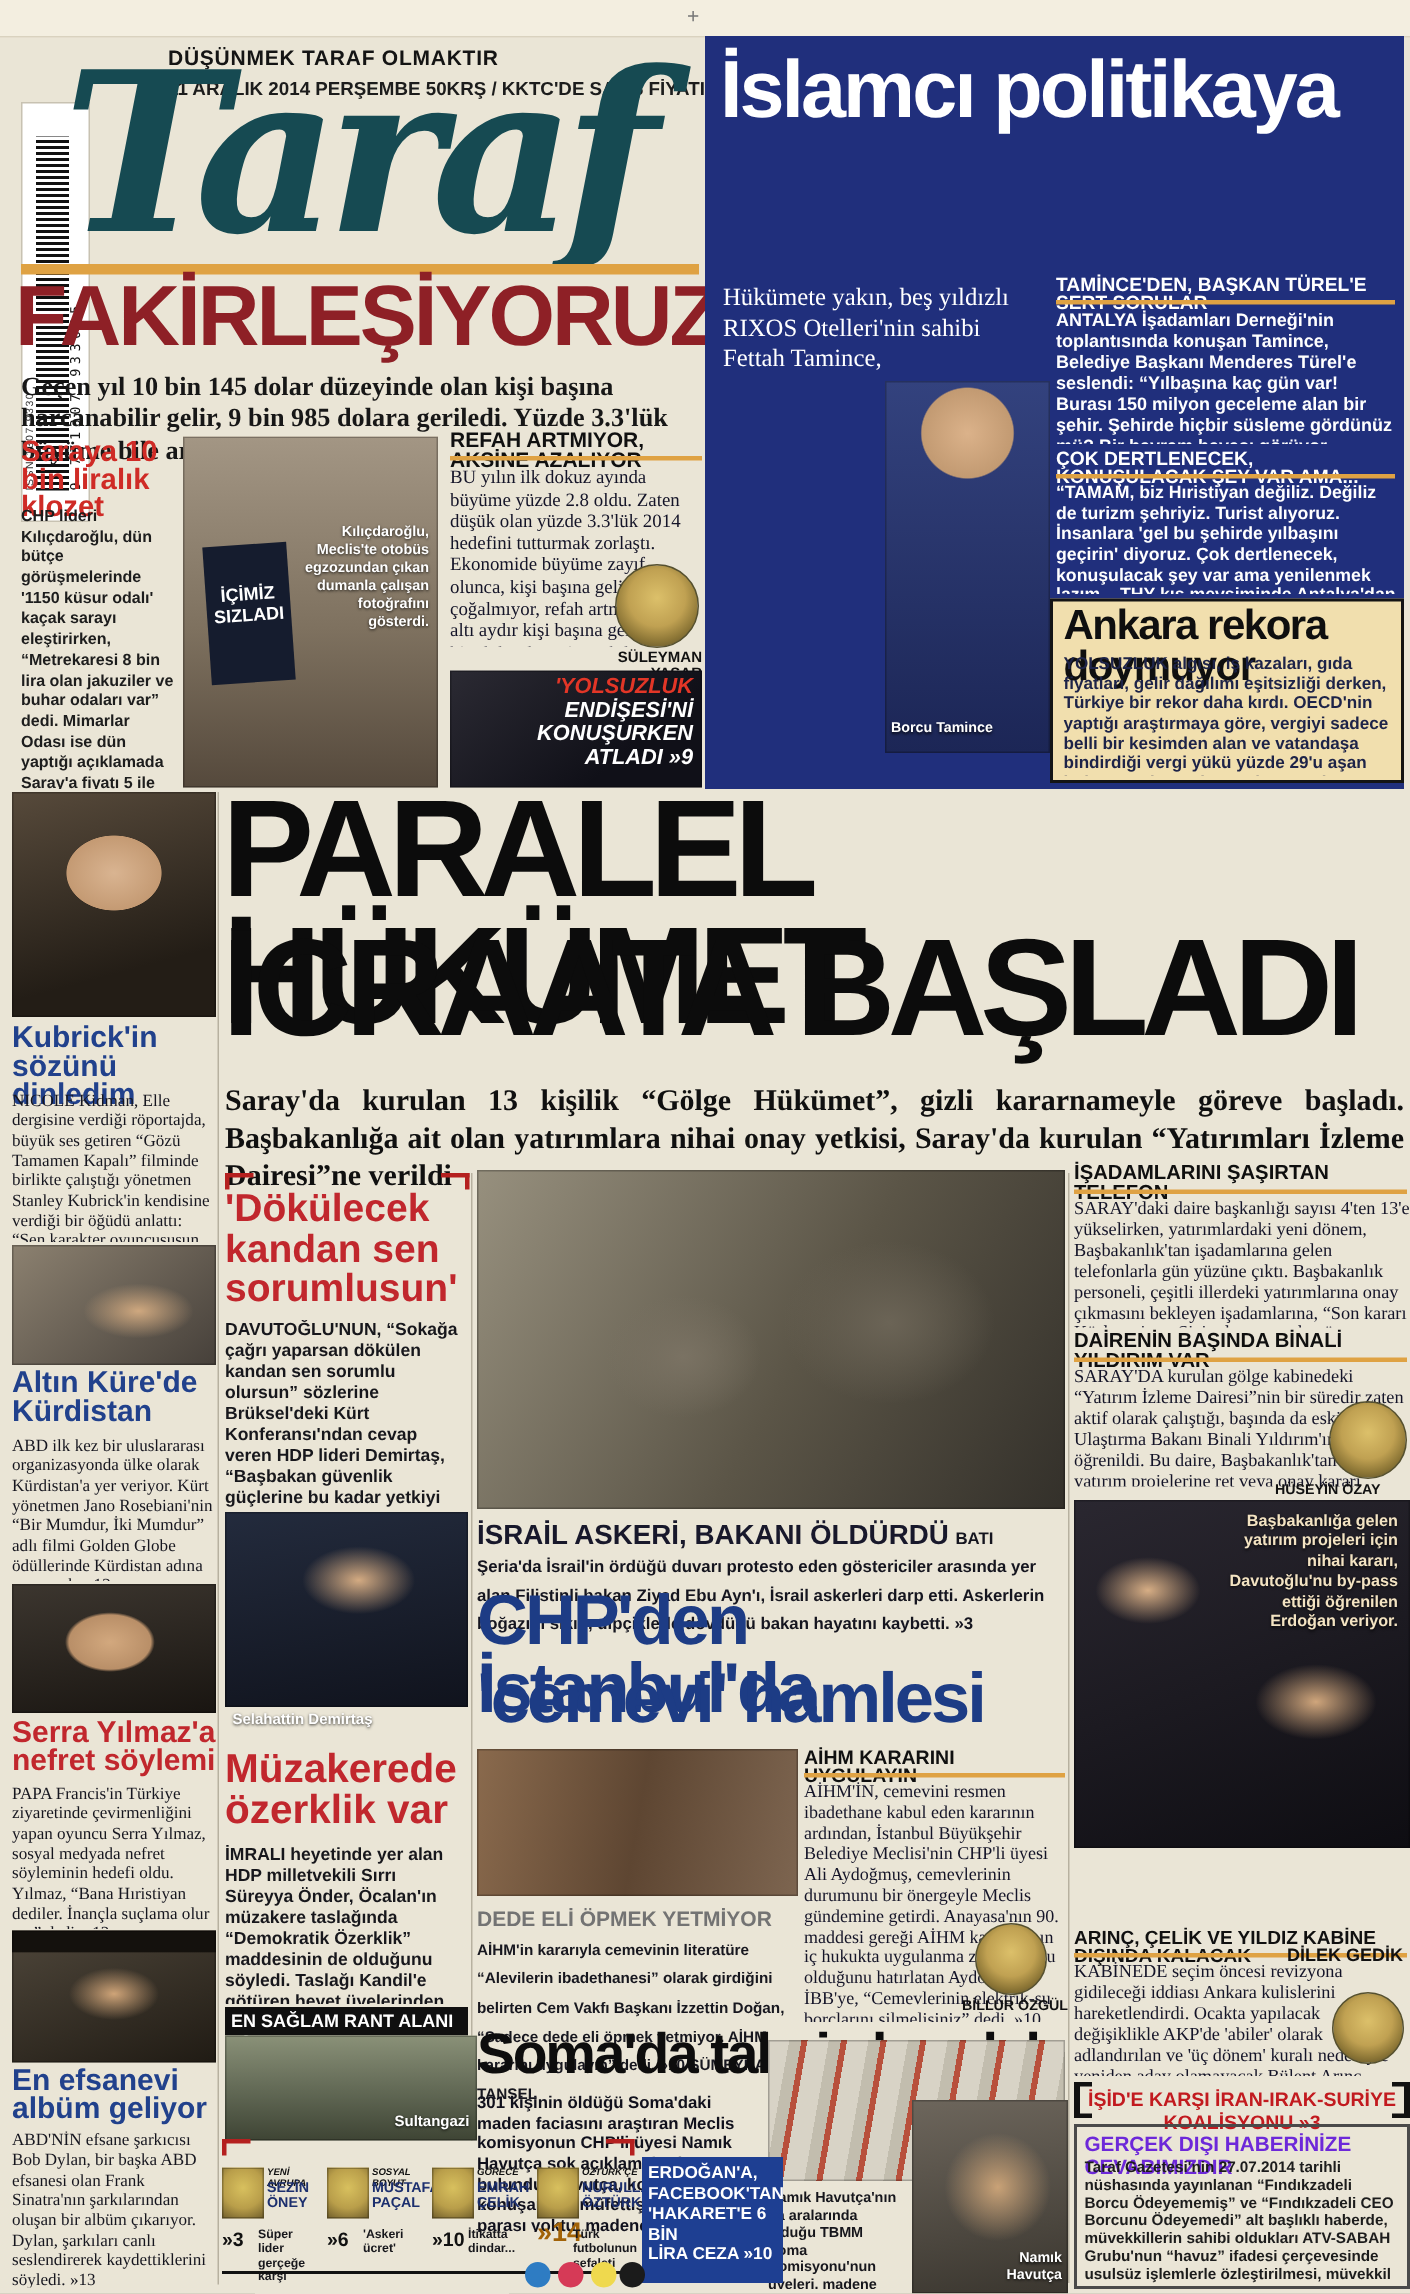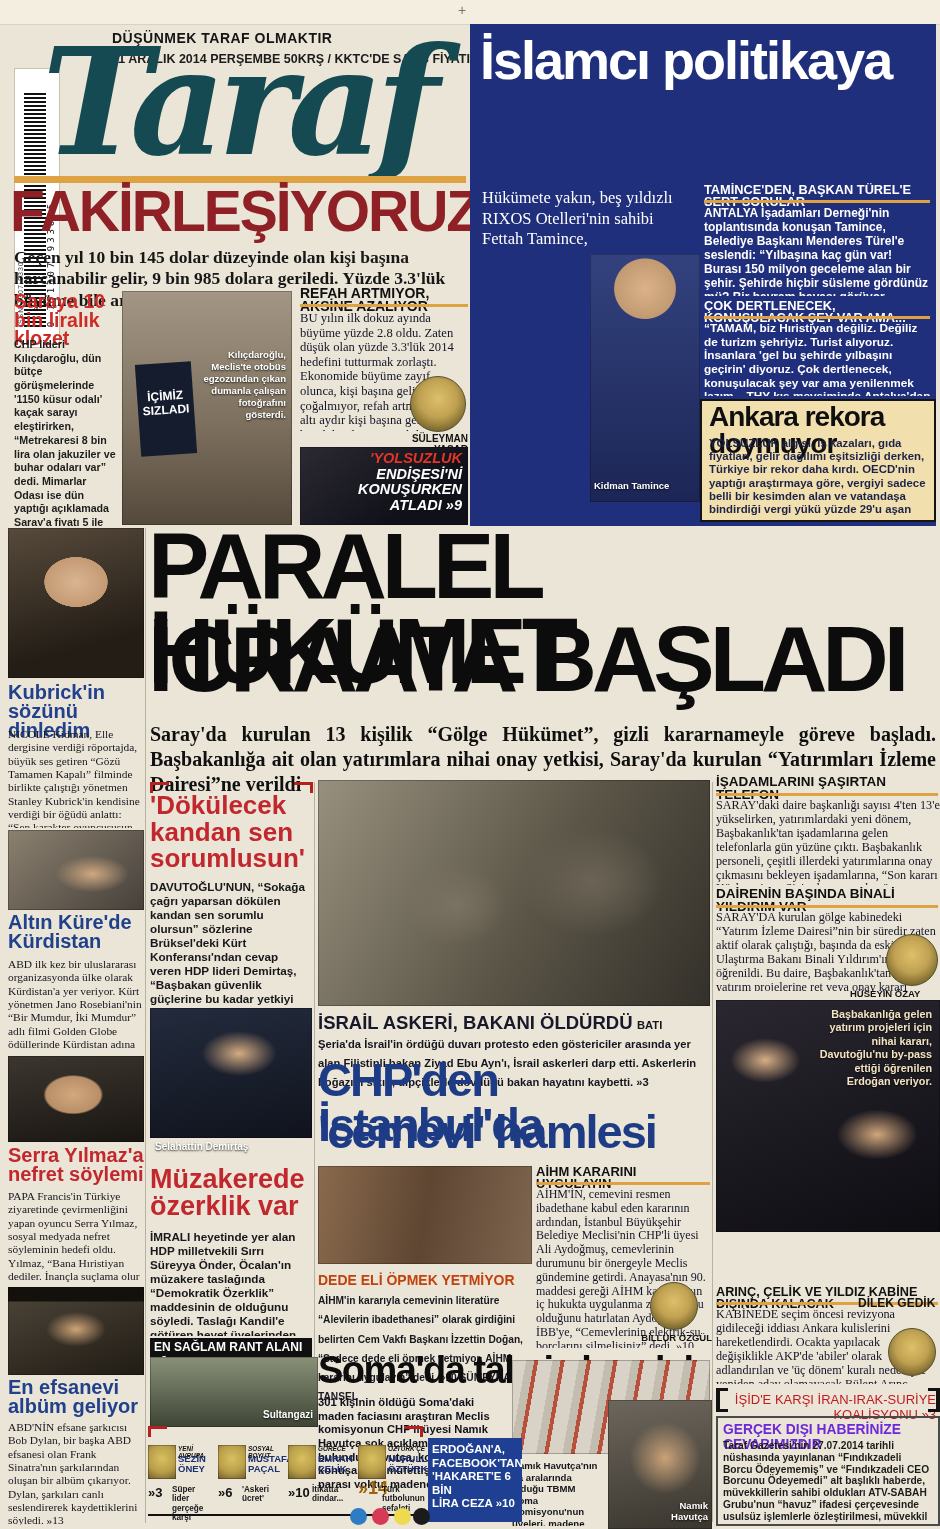--- a/index.html
+++ b/index.html
@@ -85,21 +85,21 @@
 ATLADI »9</div>
     </div>
   </div>
 
   <div class="abs" style="left:470px;top:24px;width:466px;height:502px;background:#202f7c">
     <div class="abs hl" style="left:10px;top:8px;width:452px;font-size:54px;letter-spacing:-2px;color:#fff;line-height:1.04">
       <span style="display:block">İslamcı politikaya</span>
     </div>
     <div class="abs serif" style="left:12px;top:164px;width:216px;font-size:16.5px;line-height:1.25;color:#fff">Hükümete yakın, beş yıldızlı RIXOS Otelleri'nin sahibi Fettah Tamince,</div>
     <div class="abs ph ph-tamince" style="left:120px;top:230px;width:110px;height:248px">
-      <div class="abs capw" style="left:4px;top:226px;width:100px;font-size:9.5px">Kidman Tamince</div>
+      <div class="abs capw" style="left:4px;top:226px;width:100px;font-size:9.5px">Borcu Tamince</div>
     </div>
 
     <div class="abs hl" style="left:234px;top:160px;width:228px;font-size:12.8px;color:#fff">TAMİNCE'DEN, BAŞKAN TÜREL'E SERT SORULAR</div>
     <div class="abs rule" style="left:234px;top:176px;width:226px;height:2.5px"></div>
     <div class="abs ovh" style="left:234px;top:182px;width:228px;height:90px;font-size:12px;font-weight:700;line-height:1.17;color:#fff">ANTALYA İşadamları Derneği'nin toplantısında konuşan Tamince, Belediye Başkanı Menderes Türel'e seslendi: “Yılbaşına kaç gün var! Burası 150 milyon geceleme alan bir şehir. Şehirde hiçbir süsleme gördünüz mü? Bir bayram havası görüyor muyuz? Bir yılbaşı görüyor muyuz? Ne eksiğimiz var, para mı?”</div>
 
     <div class="abs hl" style="left:234px;top:276px;width:228px;font-size:12.8px;color:#fff">ÇOK DERTLENECEK, KONUŞULACAK ŞEY VAR AMA...</div>
     <div class="abs rule" style="left:234px;top:292px;width:226px;height:2.5px"></div>
     <div class="abs ovh" style="left:234px;top:298px;width:228px;height:74px;font-size:11.8px;font-weight:700;line-height:1.16;color:#fff">“TAMAM, biz Hıristiyan değiliz. Değiliz de turizm şehriyiz. Turist alıyoruz. İnsanlara 'gel bu şehirde yılbaşını geçirin' diyoruz. Çok dertlenecek, konuşulacak şey var ama yenilenmek lazım... THY kış mevsiminde Antalya'dan Moskova'ya direkt sefer koydu ancak yürümedi.” »6</div>
 
@@ -150,21 +150,21 @@
   <div class="abs ph ph-protest" style="left:318px;top:780px;width:392px;height:226px"></div>
   <div class="abs" style="left:318px;top:1012px;width:390px;line-height:1.18">
     <span style="font-size:18.5px;font-weight:900;color:#18182b">İSRAİL ASKERİ, BAKANI ÖLDÜRDÜ</span>
     <span style="font-size:11.2px;font-weight:700;color:#15151f">BATI Şeria'da İsrail'in ördüğü duvarı protesto eden göstericiler arasında yer alan Filistinli bakan Ziyad Ebu Ayn'ı, İsrail askerleri darp etti. Askerlerin boğazını sıkıp, dipçiklerle dövdüğü bakan hayatını kaybetti. »3</span>
   </div>
   <div class="abs hl" style="left:318px;top:1058px;width:392px;font-size:47px;letter-spacing:-2px;color:#1d3c85">CHP'den İstanbul'da</div>
   <div class="abs hl" style="left:318px;top:1110px;width:392px;font-size:47px;letter-spacing:-2px;color:#1d3c85">'cemevi' hamlesi</div>
 
   <div class="abs ph ph-cemevi" style="left:318px;top:1166px;width:214px;height:98px"></div>
   <div class="abs" style="left:318px;top:1270px;width:212px;line-height:1.2">
-    <span style="font-size:14px;font-weight:900;color:#c2410c">DEDE ELİ ÖPMEK YETMİYOR</span>
+    <span style="font-size:14px;font-weight:900;color:#737373">DEDE ELİ ÖPMEK YETMİYOR</span>
     <span style="font-size:10.2px;font-weight:700;color:#17171f">AİHM'in kararıyla cemevinin literatüre “Alevilerin ibadethanesi” olarak girdiğini belirten Cem Vakfı Başkanı İzzettin Doğan, “Sadece dede eli öpmek yetmiyor. AİHM kararını uygulayın” dedi. »10 SÜMEYRA TANSEL</span>
   </div>
 
   <div class="abs hl" style="left:536px;top:1166px;width:176px;font-size:13px;color:#101010">AİHM KARARINI UYGULAYIN</div>
   <div class="abs rule" style="left:536px;top:1182px;width:174px;height:2.5px"></div>
   <div class="abs serif ovh" style="left:536px;top:1188px;width:176px;height:160px;font-size:12px;line-height:1.15;color:#141428">AİHM'İN, cemevini resmen ibadethane kabul eden kararının ardından, İstanbul Büyükşehir Belediye Meclisi'nin CHP'li üyesi Ali Aydoğmuş, cemevlerinin durumunu bir önergeyle Meclis gündemine getirdi. Anayasa'nın 90. maddesi gereği AİHM kararlarının iç hukukta uygulanma zorunluluğu olduğunu hatırlatan Aydoğmuş, İBB'ye, “Cemevlerinin elektrik-su borçlarını silmelisiniz” dedi. »10</div>
   <div class="abs circ" style="left:650px;top:1282px;width:46px;height:46px"></div>
   <div class="abs" style="left:624px;top:1332px;width:88px;font-size:9.5px;font-weight:800;text-align:right;color:#111">BİLLUR ÖZGÜL</div>
 
   <div class="abs hl" style="left:318px;top:1352px;width:392px;font-size:38px;letter-spacing:-1.5px;color:#0d0d0d">Soma'da taksi skandalı</div>
@@ -236,21 +236,21 @@
   <div class="abs rule" style="left:716px;top:1302px;width:222px;height:2.5px"></div>
   <div class="abs serif ovh" style="left:716px;top:1308px;width:224px;height:76px;font-size:12.2px;line-height:1.14;color:#141428">KABİNEDE seçim öncesi revizyona gidileceği iddiası Ankara kulislerini hareketlendirdi. Ocakta yapılacak değişiklikle AKP'de 'abiler' olarak adlandırılan ve 'üç dönem' kuralı nedeniyle yeniden aday olamayacak Bülent Arınç, Taner Yıldız ve Faruk Çelik'in kabine dışında kalacağı belirtiliyor. »7</div>
   <div class="abs circ" style="left:888px;top:1328px;width:46px;height:46px"></div>
   <div class="abs" style="left:858px;top:1296px;width:78px;font-size:12px;font-weight:800;color:#111">DİLEK GEDİK</div>
 
   <div class="abs" style="left:716px;top:1388px;width:224px;height:24px;border-left:4px solid #111;border-right:4px solid #111;box-sizing:border-box">
     <div class="abs" style="left:0;top:0;width:8px;height:3px;background:#111"></div>
     <div class="abs" style="left:0;bottom:0;width:8px;height:3px;background:#111"></div>
     <div class="abs" style="right:0;top:0;width:8px;height:3px;background:#111"></div>
     <div class="abs" style="right:0;bottom:0;width:8px;height:3px;background:#111"></div>
-    <div style="text-align:right;font-size:13px;font-weight:400;color:#c21a1f;padding-top:4px">İŞİD'E KARŞI İRAN-IRAK-SURİYE KOALİSYONU »3</div>
+    <div style="text-align:center;font-size:13px;font-weight:700;color:#c21a1f;padding-top:4px">İŞİD'E KARŞI İRAN-IRAK-SURİYE KOALİSYONU »3</div>
   </div>
 
   <div class="abs" style="left:716px;top:1416px;width:224px;height:110px;border:2px solid #4a4a4a;box-sizing:border-box">
     <div class="abs" style="left:5px;top:4px;width:212px;font-size:13.8px;font-weight:900;color:#6d28d9">GERÇEK DIŞI HABERİNİZE CEVABIMIZDIR</div>
     <div class="abs ovh" style="left:5px;top:22px;width:210px;height:82px;font-size:10.2px;font-weight:800;line-height:1.16;color:#1c1c1c">Taraf Gazetesi'nin 27.07.2014 tarihli nüshasında yayınlanan “Fındıkzadeli Borcu Ödeyememiş” ve “Fındıkzadeli CEO Borcunu Ödeyemedi” alt başlıklı haberde, müvekkillerin sahibi oldukları ATV-SABAH Grubu'nun “havuz” ifadesi çerçevesinde usulsüz işlemlerle özleştirilmesi, müvekkil şirketlerin ticari itibarlarının ve marka değerlerinin bu yolla zedelemeye çalışılması defalarca kınadığımız, dezenformasyon çabalarının devamıdır. »5</div>
   </div>
 
 </div>
 
 </body></html>

